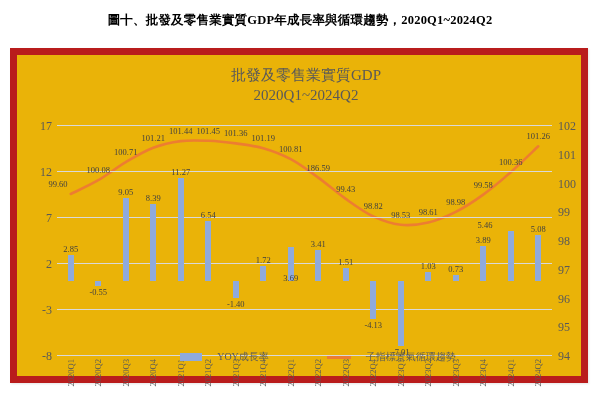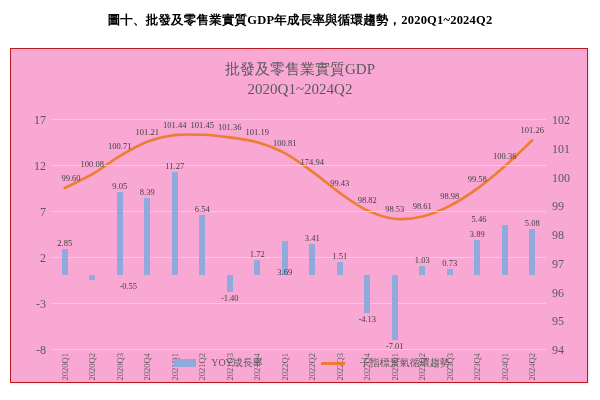--- a/index.html
+++ b/index.html
@@ -27,22 +27,22 @@
     color: #000000;
     letter-spacing: 0.2px;
   }
 
   #chart-frame {
     position: absolute;
     left: 10px;
     top: 48px;
     width: 578px;
     height: 335px;
-    background: #f9a8d4;
-    border: 1px solid #b91c1c;
+    background: #eab308;
+    border: 7px solid #b91c1c;
     box-sizing: border-box;
     box-shadow: 1px 1px 2px rgba(0,0,0,0.10);
   }
 
   #chart-title {
     position: absolute;
     left: 0;
     top: 10px;
     width: 578px;
     text-align: center;
@@ -190,21 +190,21 @@
       <div class="axis-label-right" style="top: 51.5px;">100</div>
       <div class="axis-label-right" style="top: 80.25px;">99</div>
       <div class="axis-label-right" style="top: 109px;">98</div>
       <div class="axis-label-right" style="top: 137.75px;">97</div>
       <div class="axis-label-right" style="top: 166.5px;">96</div>
       <div class="axis-label-right" style="top: 195.25px;">95</div>
       <div class="axis-label-right" style="top: 224px;">94</div>
       <div class="bar" style="left: 10.75px; top: 130.18px; height: 26.22px; background: rgb(143, 170, 220);"></div>
       <div class="bar-label" style="left: 13.75px; top: 119.18px;">2.85</div>
       <div class="bar" style="left: 38.25px; top: 156.4px; height: 5.06px; background: rgb(143, 170, 220);"></div>
-      <div class="bar-label" style="left: 41.25px; top: 162.46px; margin-left: 36px;">-0.55</div>
+      <div class="bar-label" style="left: 41.25px; top: 162.46px;">-0.55</div>
       <div class="bar" style="left: 65.75px; top: 73.14px; height: 83.26px; background: rgb(143, 170, 220);"></div>
       <div class="bar-label" style="left: 68.75px; top: 62.14px;">9.05</div>
       <div class="bar" style="left: 93.25px; top: 79.212px; height: 77.188px; background: rgb(143, 170, 220);"></div>
       <div class="bar-label" style="left: 96.25px; top: 68.212px;">8.39</div>
       <div class="bar" style="left: 120.75px; top: 52.716px; height: 103.684px; background: rgb(143, 170, 220);"></div>
       <div class="bar-label" style="left: 123.75px; top: 41.716px;">11.27</div>
       <div class="bar" style="left: 148.25px; top: 96.232px; height: 60.168px; background: rgb(143, 170, 220);"></div>
       <div class="bar-label" style="left: 151.25px; top: 85.232px;">6.54</div>
       <div class="bar" style="left: 175.75px; top: 156.4px; height: 16.192px; background: rgb(143, 170, 220);"></div>
       <div class="bar-label" style="left: 178.75px; top: 173.592px;">-1.40</div>
@@ -241,30 +241,30 @@
       <div class="xtick" style="left: 233.75px;">2022Q1</div>
       <div class="xtick" style="left: 261.25px;">2022Q2</div>
       <div class="xtick" style="left: 288.75px;">2022Q3</div>
       <div class="xtick" style="left: 316.25px;">2022Q4</div>
       <div class="xtick" style="left: 343.75px;">2023Q1</div>
       <div class="xtick" style="left: 371.25px;">2023Q2</div>
       <div class="xtick" style="left: 398.75px;">2023Q3</div>
       <div class="xtick" style="left: 426.25px;">2023Q4</div>
       <div class="xtick" style="left: 453.75px;">2024Q1</div>
       <div class="xtick" style="left: 481.25px;">2024Q2</div>
-      <div class="line-label" style="left: 20px; top: 54px;">99.60</div>
+      <div class="line-label" style="left: 1px; top: 54px;">99.60</div>
       <div class="line-label" style="left: 41.25px; top: 40.2px;">100.08</div>
       <div class="line-label" style="left: 68.75px; top: 22.0875px;">100.71</div>
       <div class="line-label" style="left: 96.25px; top: 7.7125px;">101.21</div>
       <div class="line-label" style="left: 123.75px; top: 1.1px;">101.44</div>
       <div class="line-label" style="left: 151.25px; top: 0.8125px;">101.45</div>
       <div class="line-label" style="left: 178.75px; top: 3.4px;">101.36</div>
       <div class="line-label" style="left: 206.25px; top: 8.2875px;">101.19</div>
       <div class="line-label" style="left: 233.75px; top: 19.2125px;">100.81</div>
-      <div class="line-label" style="left: 261.25px; top: 37.6125px;">174.94</div>
+      <div class="line-label" style="left: 261.25px; top: 37.6125px;">186.59</div>
       <div class="line-label" style="left: 288.75px; top: 58.8875px;">99.43</div>
       <div class="line-label" style="left: 316.25px; top: 76.425px;">98.82</div>
       <div class="line-label" style="left: 343.75px; top: 84.7625px;">98.53</div>
       <div class="line-label" style="left: 371.25px; top: 82.4625px;">98.61</div>
       <div class="line-label" style="left: 398.75px; top: 71.825px;">98.98</div>
       <div class="line-label" style="left: 426.25px; top: 54.575px;">99.58</div>
       <div class="line-label" style="left: 453.75px; top: 32.15px;">100.36</div>
       <div class="line-label" style="left: 481.25px; top: 6.275px;">101.26</div>
     </div>
 

